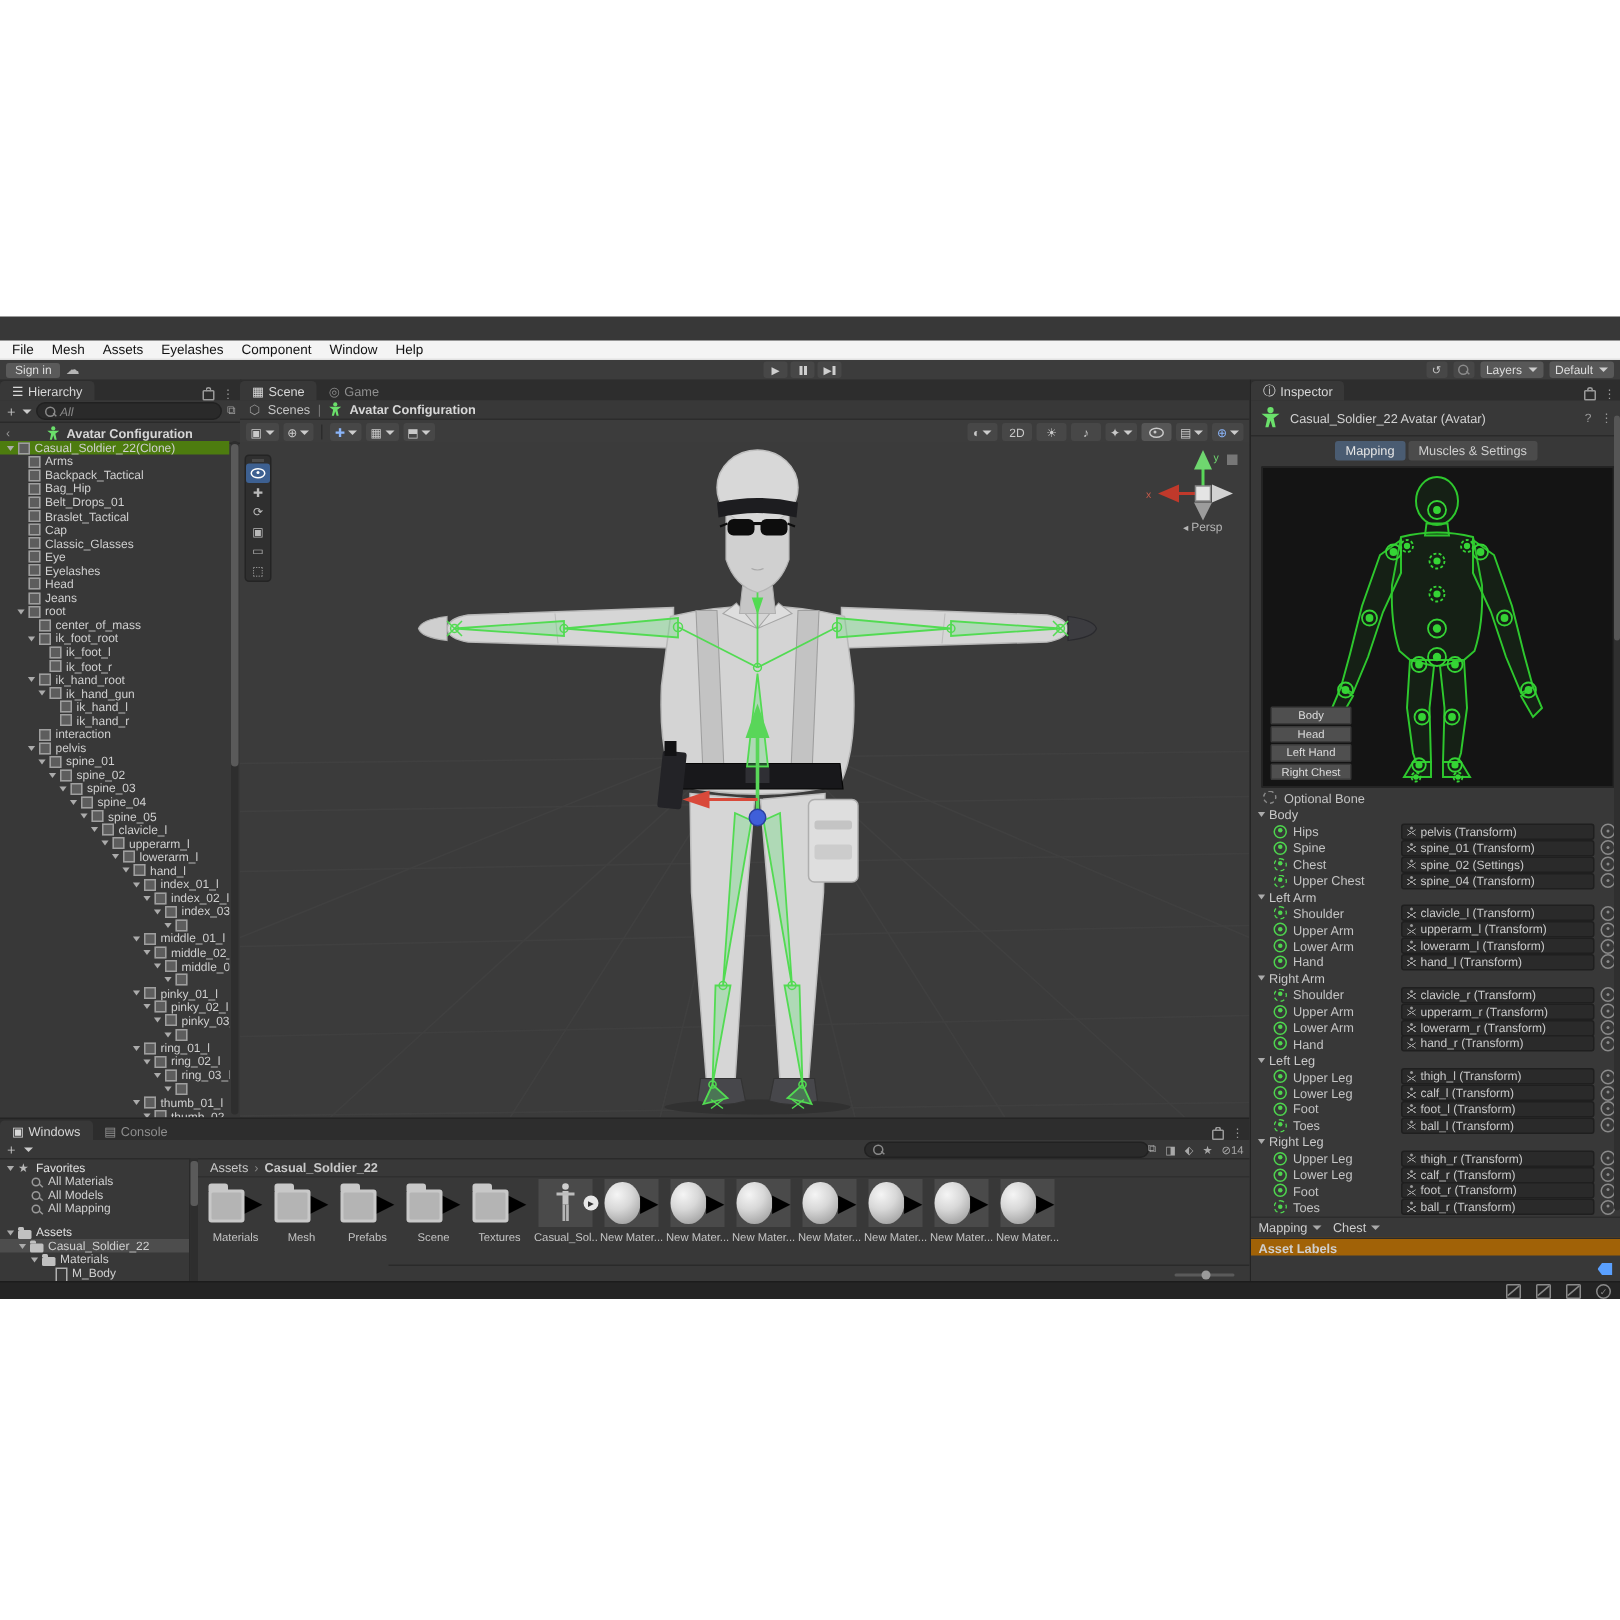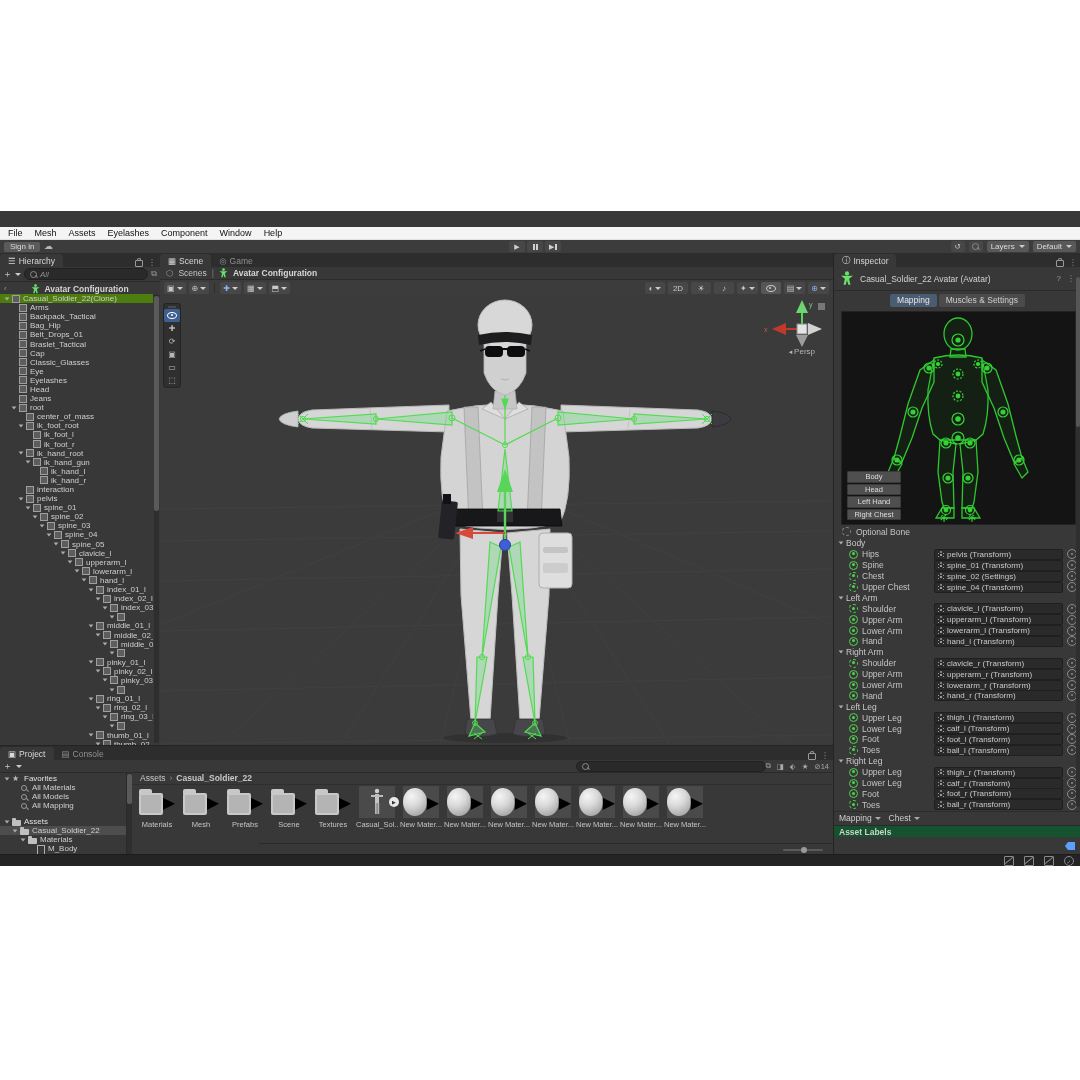--- a/index.html
+++ b/index.html
@@ -121,21 +121,21 @@
   .tf-ic{flex:none;width:6px;height:7px;position:relative;}
   .tf-ic::before{content:"";position:absolute;left:2px;top:0;width:2px;height:2px;background:#9a9a9a;border-radius:50%;}
   .tf-ic::after{content:"";position:absolute;left:0;top:2.5px;width:6px;height:4px;
      background:linear-gradient(to bottom right,transparent 44%,#9a9a9a 46%,#9a9a9a 54%,transparent 56%),
                 linear-gradient(to bottom left,transparent 44%,#9a9a9a 46%,#9a9a9a 54%,transparent 56%);}
   .picker{width:8px;height:8px;border:1px solid #8a8a8a;border-radius:50%;position:relative;margin:0 4px;flex:none;}
   .picker::after{content:"";position:absolute;left:2.5px;top:2.5px;width:2px;height:2px;background:#8a8a8a;border-radius:50%;}
   .i-foot{position:absolute;left:0;top:558px;width:100%;height:13px;border-top:1px solid #2c2c2c;display:flex;
           align-items:center;gap:8px;padding-left:5px;font-size:8.5px;color:#cfcfcf;box-sizing:border-box;}
   .i-foot .dd-caret{border-top-color:#aaa;}
-  .i-assetlabels{position:absolute;left:0;top:572px;width:100%;height:12px;background:#14532d;border-top:1px solid #2a2a2a;
+  .i-assetlabels{position:absolute;left:0;top:572px;width:100%;height:12px;background:#a16207;border-top:1px solid #2a2a2a;
                  display:flex;align-items:center;padding-left:5px;font-size:8.5px;font-weight:bold;color:#cfcfcf;box-sizing:border-box;}
   .tag-ic{position:absolute;right:6px;top:589px;width:10px;height:8px;background:#5aa0ff;
           clip-path:polygon(0 50%,30% 0,100% 0,100% 100%,30% 100%);}
   .i-scroll{position:absolute;right:1px;top:24px;width:4px;height:530px;background:#2f2f2f;border-radius:2px;}
   .i-thumb{position:absolute;left:0;top:0;width:4px;height:150px;background:#565656;border-radius:2px;}
 
   
   .project{position:absolute;left:0;top:534px;width:833px;height:110px;background:#383838;border-top:1px solid #242424;}
   .p-toolrow{height:12px;display:flex;align-items:center;padding:0 3px;gap:4px;border-bottom:1px solid #2a2a2a;}
   .p-plus{font-size:9px;color:#c8c8c8;}
@@ -1003,21 +1003,21 @@
         <span>Asset Labels</span>
       </div>
       <span class="tag-ic"></span>
       <div class="i-scroll">
           <div class="i-thumb"></div>
         </div>
     </div>
 
     <div class="project">
       <div class="tabbar">
-        <span class="tab active">▣ <span>Project</span></span>
+        <span class="tab active">▣ <span>Windows</span></span>
         <span class="tab">▤ <span>Console</span></span>
         <span class="lockdots">
             <span class="mini-lock"></span>
             <span>⋮</span>
           </span>
       </div>
       <div class="p-toolrow">
         <span class="p-plus">＋</span>
         <span class="dd-caret"></span>
       </div>

